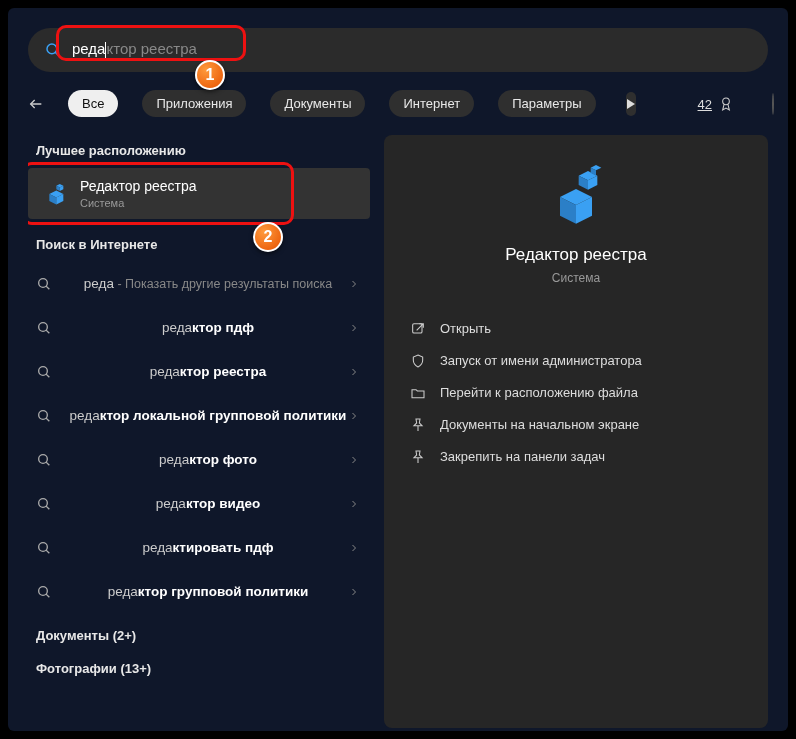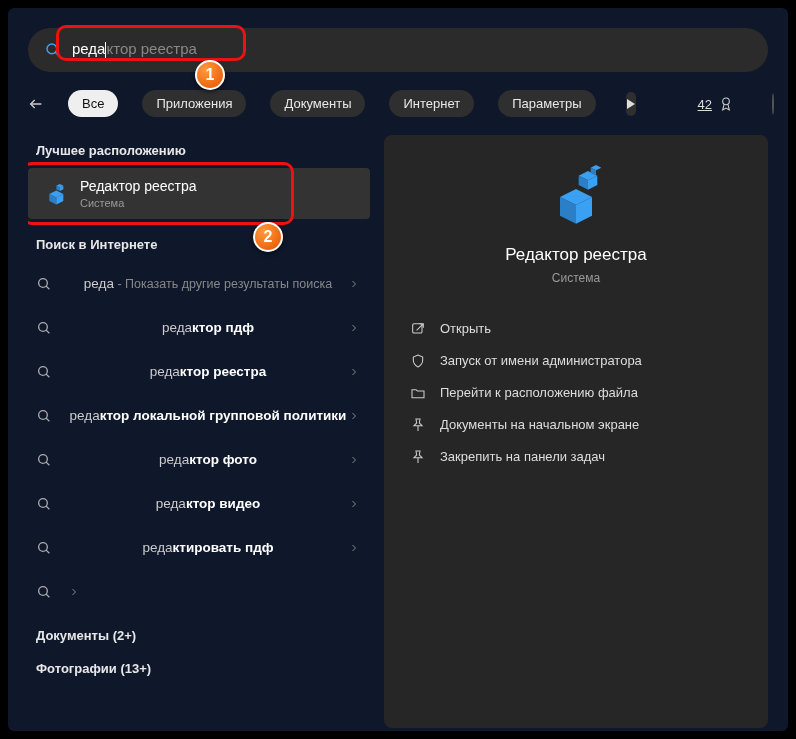--- a/index.html
+++ b/index.html
@@ -210,20 +210,21 @@
               <div class="txt"><span class="q">реда</span><span class="bold">ктировать пдф</span><span class="hint"></span></div>
               <svg class="chev" viewBox="0 0 24 24">
                 <polyline points="9 6 15 12 9 18"></polyline>
               </svg>
             </div>
             <div class="web-item">
               <svg class="sicon2" viewBox="0 0 24 24">
                 <circle cx="10.5" cy="10.5" r="6.5"></circle>
                 <line x1="20" y1="20" x2="15.2" y2="15.2"></line>
               </svg>
+              <div class="txt"><span class="q">реда</span><span class="bold">ктор групповой политики</span><span class="hint"></span></div>
               <svg class="chev" viewBox="0 0 24 24">
                 <polyline points="9 6 15 12 9 18"></polyline>
               </svg>
             </div>
           </div>
 
       <div class="section-head" style="margin-top:6px">Документы (2+)</div>
       <div class="section-head" style="">Фотографии (13+)</div>
 
     </div>

